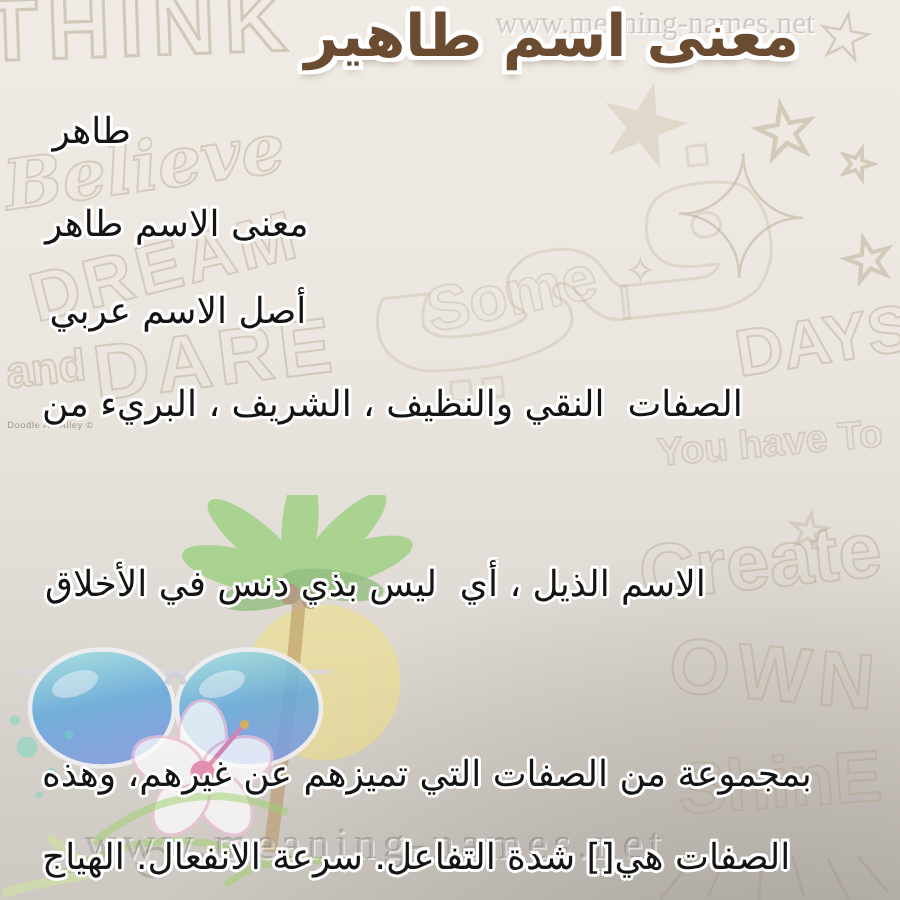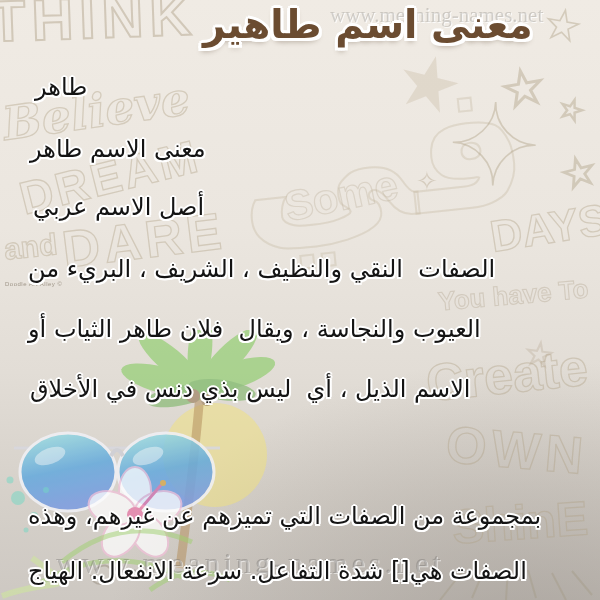--- a/index.html
+++ b/index.html
@@ -163,18 +163,17 @@
   <div class="wm wm-top">www.meaning-names.net</div>
   <div class="wm wm-bottom">www.meaning-names.net</div>
   <div class="credit">Doodle Art Alley ©</div>
 
   <div class="title" dir="rtl">معنى اسم طاهير</div>
 
   <div class="bodyline" dir="rtl" style="left:35px;top:72px;">طاهر</div>
   <div class="bodyline" dir="rtl" style="left:30px;top:134px;">معنى الاسم طاهر</div>
   <div class="bodyline" dir="rtl" style="left:33px;top:192px;">أصل الاسم عربي</div>
   <div class="bodyline" dir="rtl" style="left:28px;top:254px;">الصفات  النقي والنظيف ، الشريف ، البريء من</div>
-  <div class="bodyline" dir="rtl" style="left:28px;top:314px;">العيوب والنجاسة ، ويقال  فلان طاهر الثياب أو</div>
   <div class="bodyline" dir="rtl" style="left:30px;top:374px;">الاسم الذيل ، أي  ليس بذي دنس في الأخلاق</div>
   <div class="bodyline" dir="rtl" style="left:28px;top:556px;">الصفات هي[] شدة التفاعل. سرعة الانفعال. الهياج</div>
   <div class="bodyline" dir="rtl" style="left:28px;top:501px;">بمجموعة من الصفات التي تميزهم عن غيرهم، وهذه</div>
 
 </div>
 
 </body></html>

